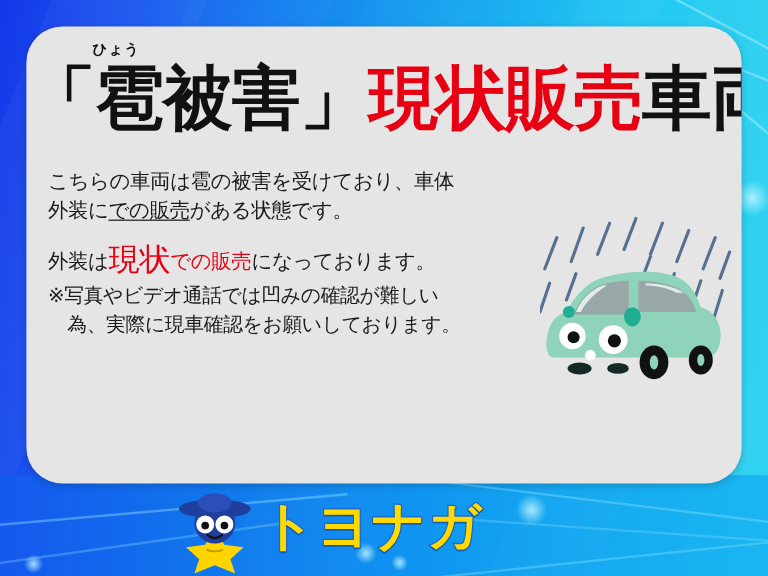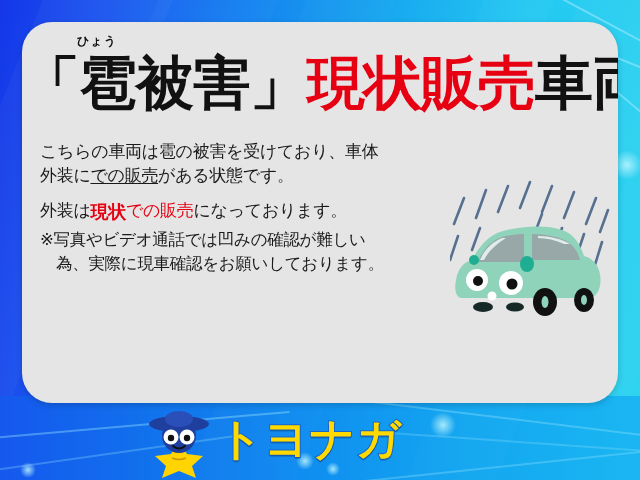--- a/index.html
+++ b/index.html
@@ -58,21 +58,21 @@
   .t-red { color:#e60012; }
 
   
   #body-text {
     position:absolute; left:18px; top:118px; width:420px;
     color:#1a1a1a;
   }
   .p1 { font-size:17px; line-height:1.42; letter-spacing:-.3px; }
   .p1 .ul { text-decoration:underline; text-underline-offset:2px; }
   .p2 { font-size:17px; line-height:1.2; margin-top:13px; letter-spacing:-.3px; white-space:nowrap; }
-  .p2 .big-red { color:#e60012; font-size:18px; font-weight:bold; vertical-align:-2px; }
+  .p2 .big-red { color:#e60012; font-size:26px; font-weight:normal; vertical-align:-2px; }
   .p2 .sm-red { color:#e60012; font-size:17px;text-align:right; }
   .p3 { font-size:16.5px; line-height:1.45; margin-top:4px; letter-spacing:-.3px; }
   .p3 .ind { display:block; padding-left:16px; }
 
   
   #car-illo { position:absolute; left:428px; top:158px; width:164px; height:162px; }
 
   
   #footer { position:absolute; left:0; top:403px; width:640px; height:77px; }
   #mascot { position:absolute; left:142px; top:5px; width:74px; height:70px; }

